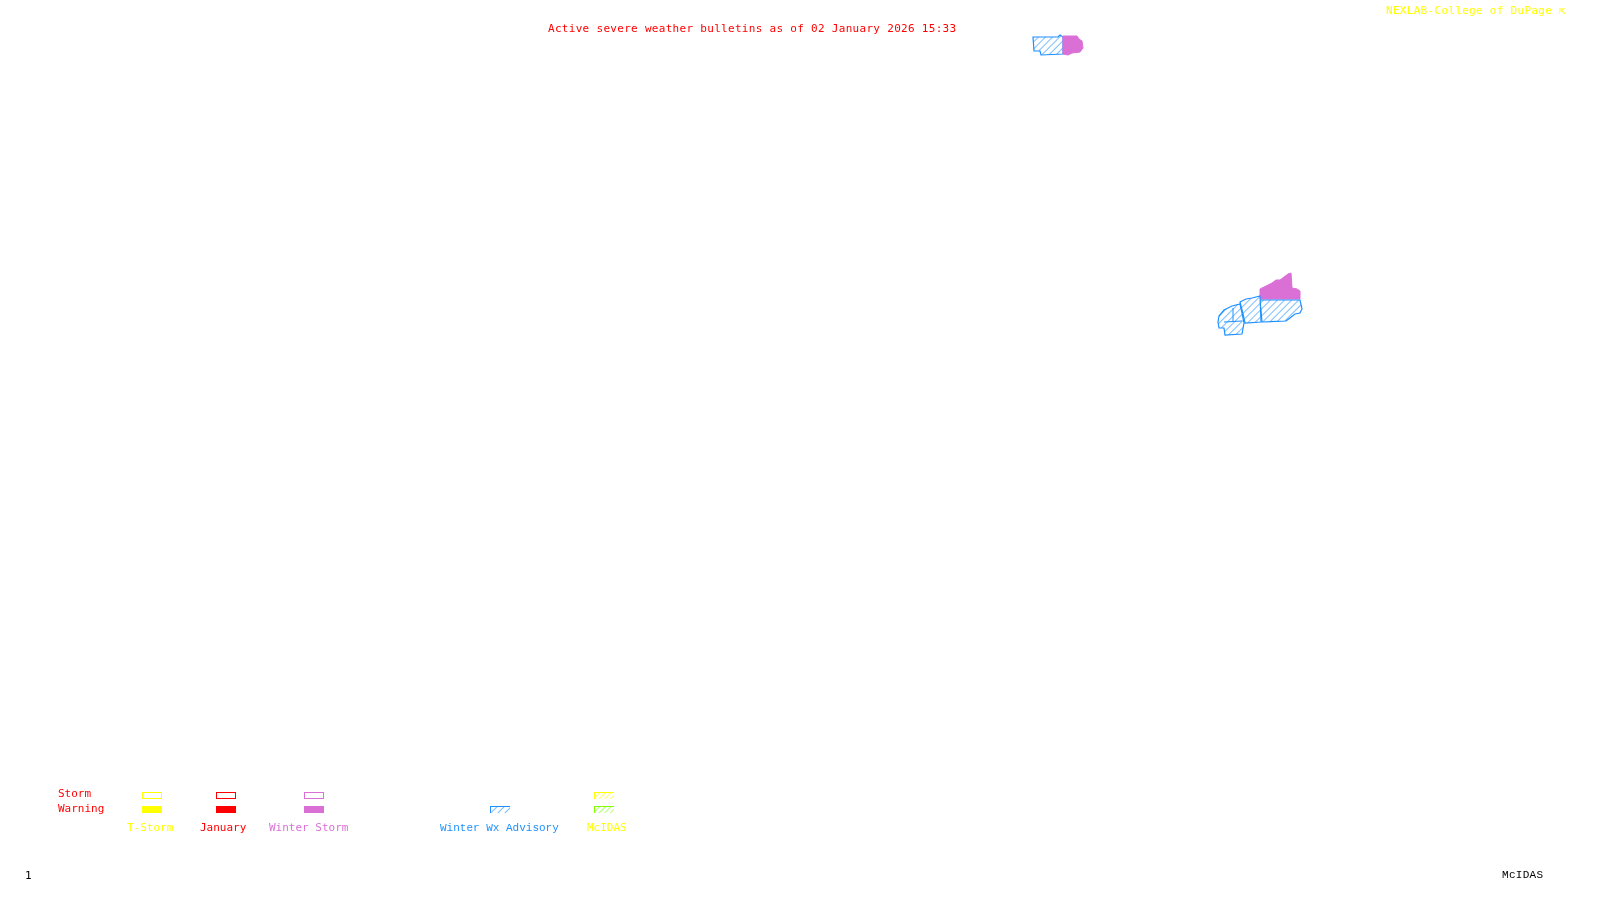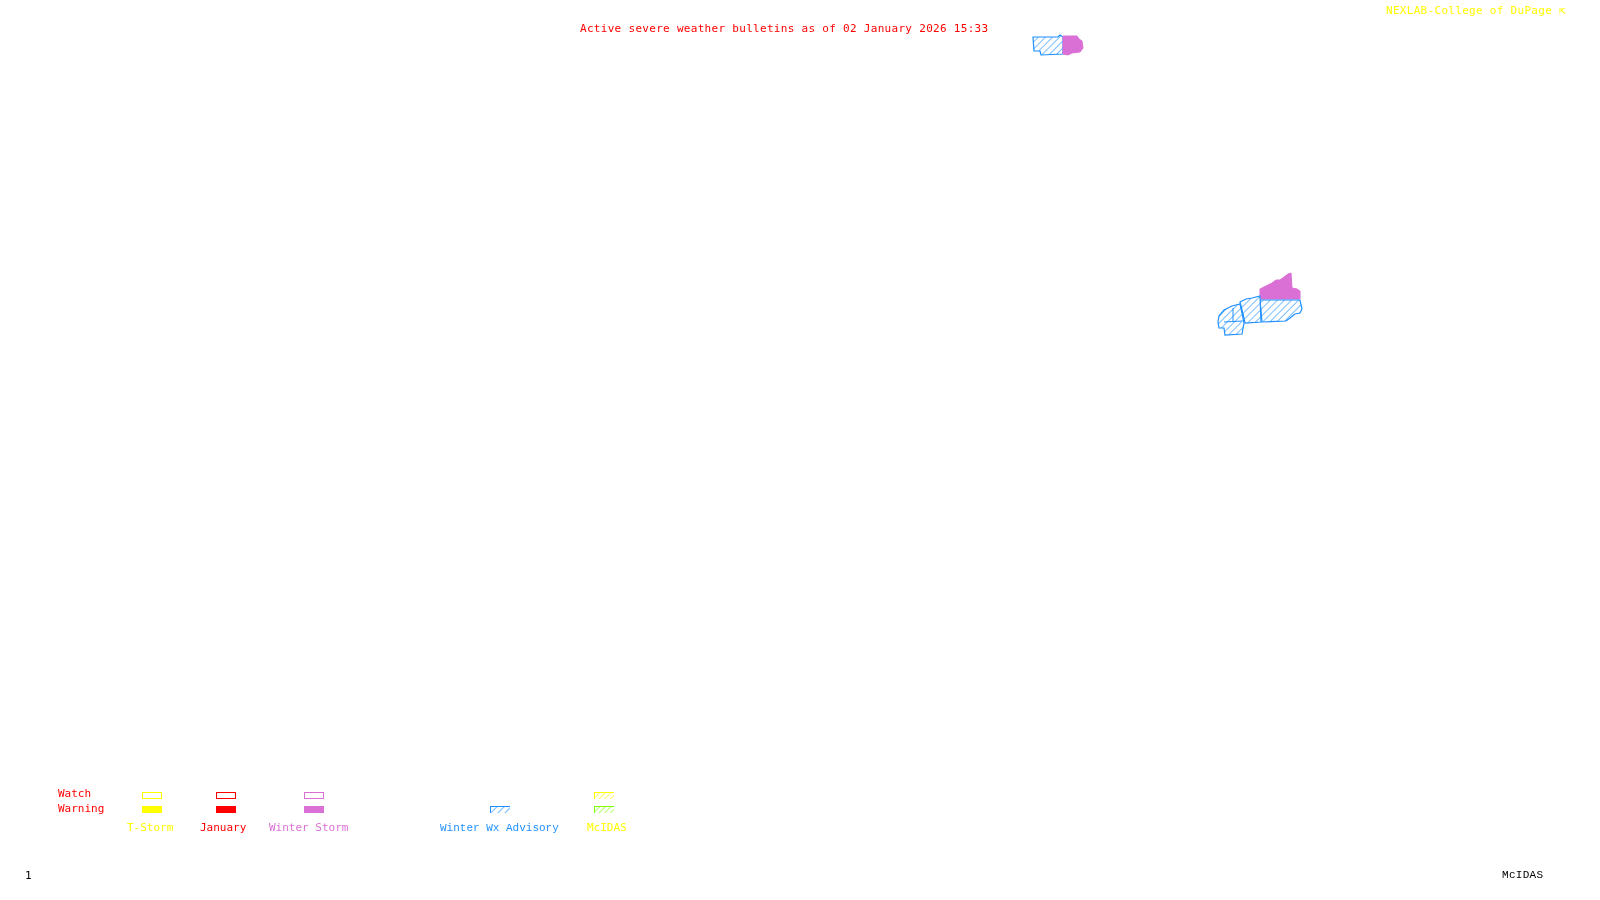--- a/index.html
+++ b/index.html
@@ -1,19 +1,19 @@
 <!DOCTYPE html>
 <html><head>
 <meta charset="utf-8">
 <style>
   html, body { margin:0; padding:0; background:#ffffff; }
   body { width:1600px; height:900px; position:relative; overflow:hidden;
          font-family: "DejaVu Sans Mono", monospace; }
   .txt { position:absolute; font-size:11px; line-height:12px; white-space:nowrap; letter-spacing:0.3px; }
-  #title { left:580px; top:23px; }
+  #title { left:548px; top:23px; }
   #credit { left:1386px; top:5px; }
   #frame-num { left:25px; top:870px; color:#000; }
   #mcidas { left:1502px; top:869px; color:#000;font-family:Liberation Mono, monospace; }
   svg#map { position:absolute; left:0; top:0; }
   .legend-col-label { position:absolute; font-size:11px; line-height:12px; white-space:nowrap;margin-top:44px; }
   .row-label { position:absolute; font-size:11px; line-height:12px; }
   .swatch { position:absolute; width:20px; height:7px; box-sizing:border-box; }
   .swatch.outline { border:1px solid; background:transparent; }
   .swatch.fill { }
   .swatch.hatch { border:1px solid; }
@@ -51,21 +51,21 @@
   </g>
 </svg>
 
 <div id="title" class="txt" style="color:#ff0000;">Active severe weather bulletins as of 02 January 2026 15:33</div>
 <div id="credit" class="txt" style="color:#ffff00;">
   <span>NEXLAB-College of DuPage</span>
   <span style="display:inline-block;">⇱</span>
 </div>
 
 <div>
-  <div class="row-label" style="left:58px; top:788px; color:#ff0000;">Watch</div>
+  <div class="row-label" style="left:58px; top:788px; color:#ff0000;">Storm</div>
   <div class="row-label" style="left:58px; top:803px; color:#ff0000;">Warning</div>
 
   <div class="legend-col-label" style="left:127px; top:778px; color:#ffff00;">T-Storm</div>
   <div class="swatch outline" style="left:142px; top:792px; border-color:#ffff00;"></div>
   <div class="swatch fill" style="left:142px; top:806px; background:#ffff00;"></div>
 
   <div class="legend-col-label" style="left:200px; top:778px; color:#ff0000;">January</div>
   <div class="swatch outline" style="left:216px; top:792px; border-color:#ff0000;"></div>
   <div class="swatch fill" style="left:216px; top:806px; background:#ff0000;"></div>
 

